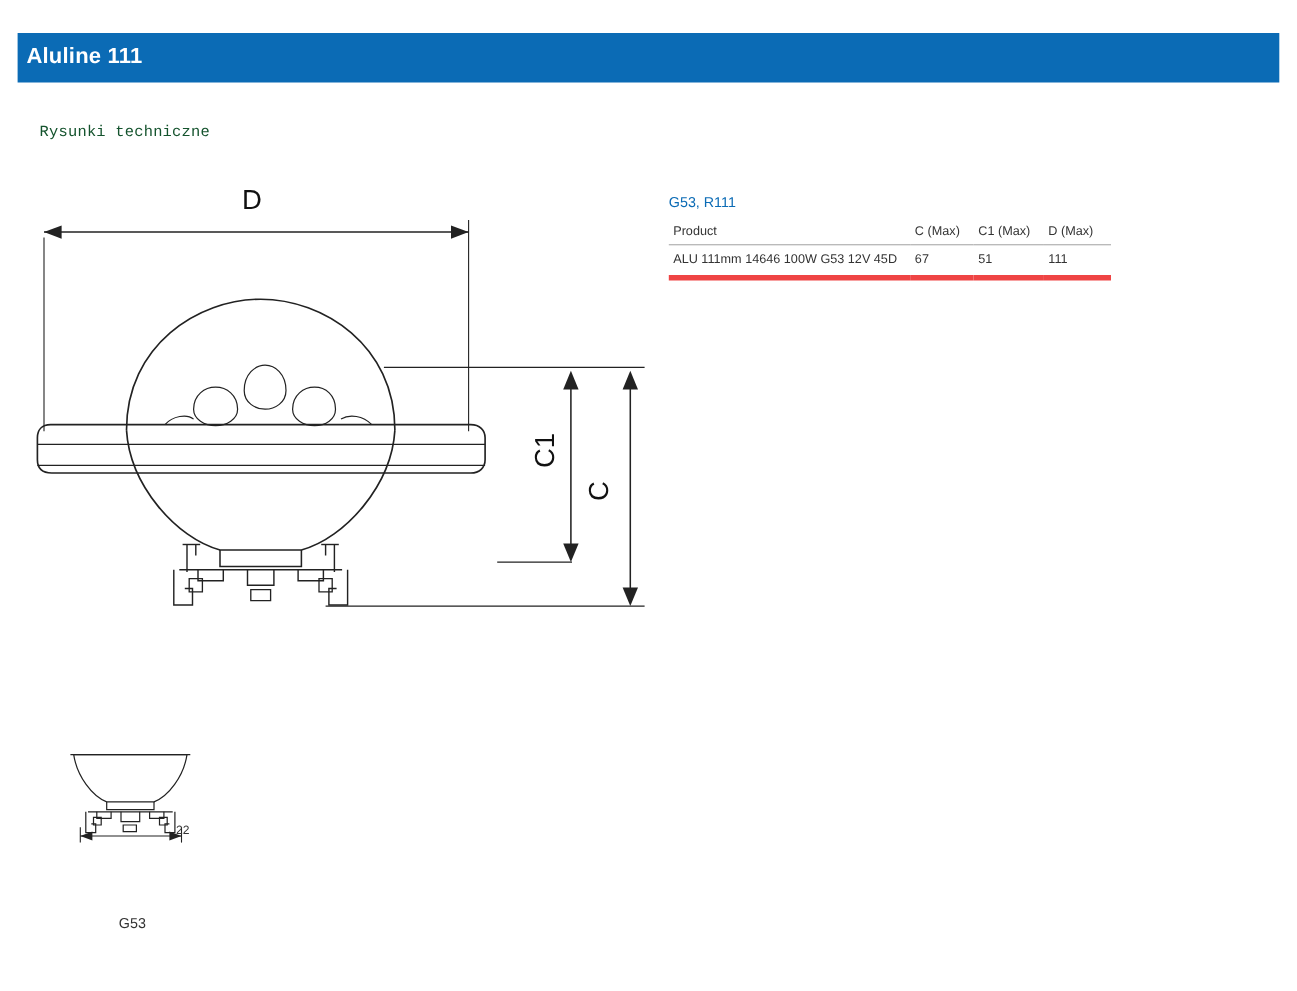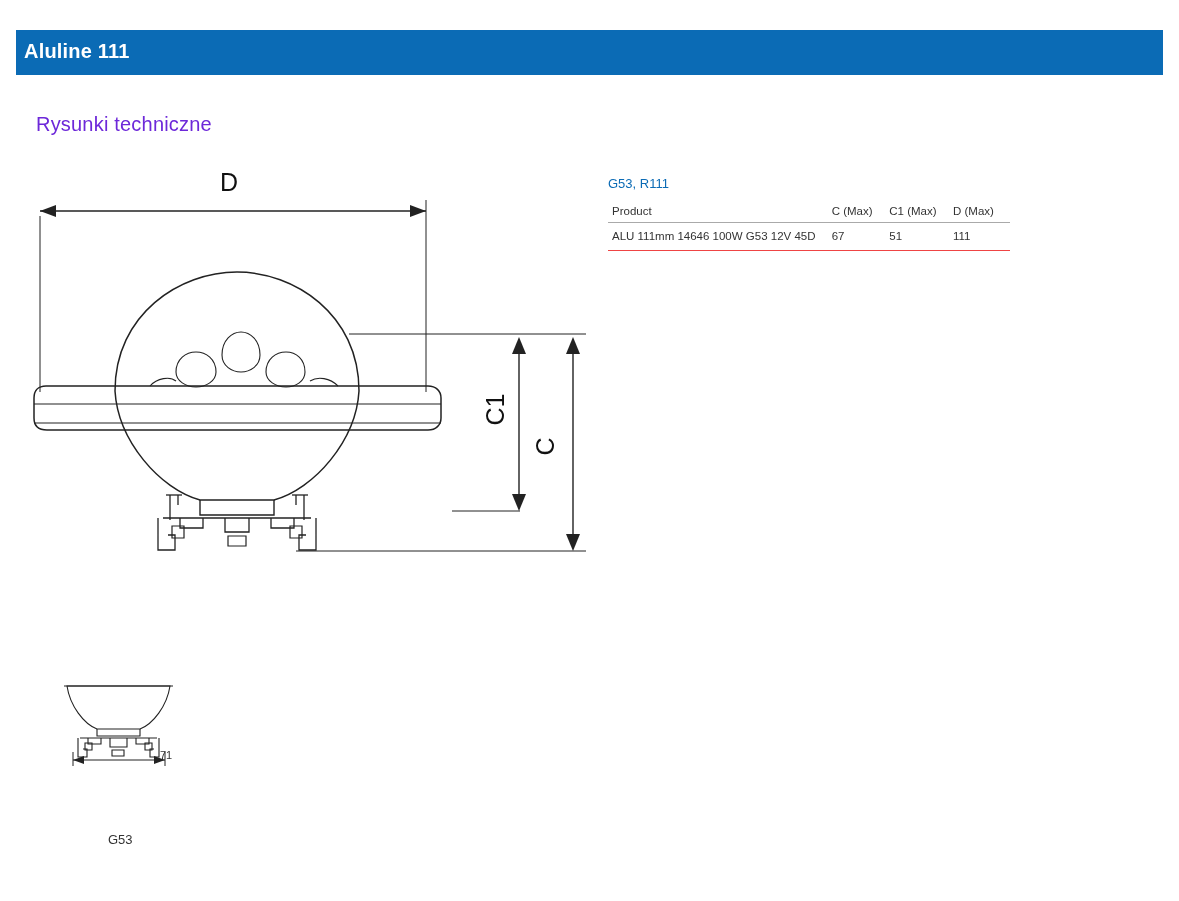--- a/index.html
+++ b/index.html
@@ -33,24 +33,25 @@
     font-weight: bold;
     color: #ffffff;
     letter-spacing: 0.2px;
   }
 
   
   .section-heading {
     position: absolute;
     left: 36px;
     top: 113px;
-    font-size: 20px;
-    color: #6d28d9;
+    font-size: 14px;
+    color: #14532d;
     font-weight: normal;
     letter-spacing: 0.2px;
+    font-family: Liberation Mono, monospace;
   }
 
   
   .table-block {
     position: absolute;
     left: 608px;
     top: 176px;
     width: 402px;
   }
   .table-title {
@@ -68,21 +69,21 @@
   table.spec th {
     font-weight: normal;
     text-align: left;
     padding: 3px 0 5px 4px;
     border-bottom: 1px solid #aaa;
     color: #333;
     white-space: nowrap;
   }
   table.spec td {
     padding: 7px 0 8px 4px;
-    border-bottom: 1px solid #ef4444;
+    border-bottom: 5px solid #ef4444;
     color: #333;
     white-space: nowrap;
   }
   .col-product { width: 218px; }
   .col-c { width: 56px; }
   .col-c1 { width: 62px; }
   .col-d { width: 60px; }
 
   
   .drawing {
@@ -218,21 +219,21 @@
     <polygon points="73,760 84,756 84,764" fill="#222" stroke="none"></polygon>
     <polygon points="165,760 154,756 154,764" fill="#222" stroke="none"></polygon>
     <line x1="73" y1="752" x2="73" y2="766" stroke-width="1"></line>
     <line x1="165" y1="752" x2="165" y2="766" stroke-width="1"></line>
   </g>
 </svg>
 
 <div class="label-D">D</div>
 <div class="label-C1">C1</div>
 <div class="label-C">C</div>
-<div class="label-53">71</div>
+<div class="label-53">22</div>
 <div class="label-g53">G53</div>
 
 <div class="table-block">
   <div class="table-title">G53, R111</div>
   <table class="spec">
     <thead>
       <tr>
         <th class="col-product">Product</th>
         <th class="col-c">C (Max)</th>
         <th class="col-c1">C1 (Max)</th>

